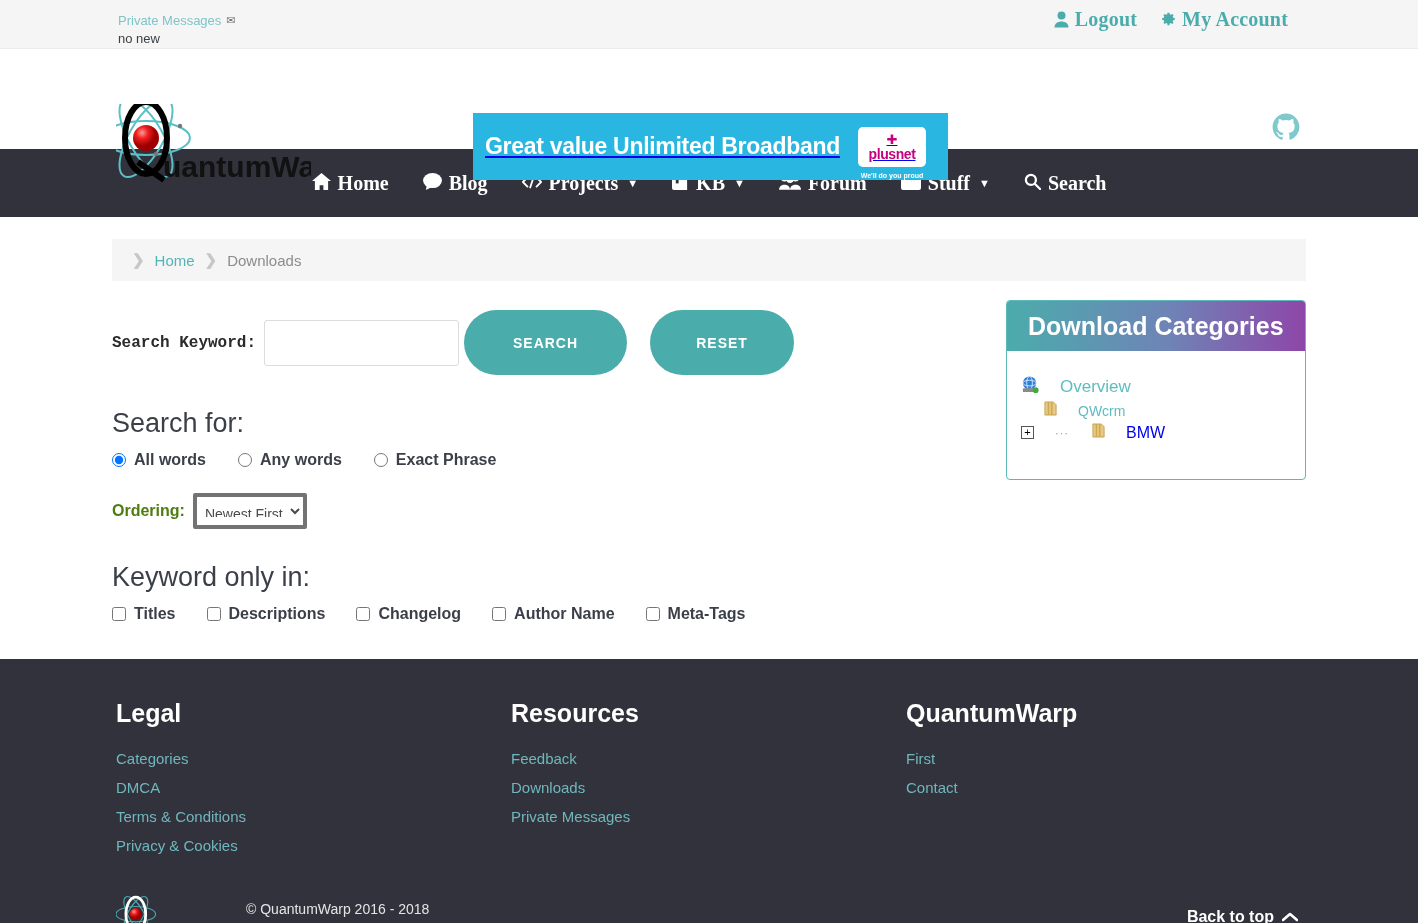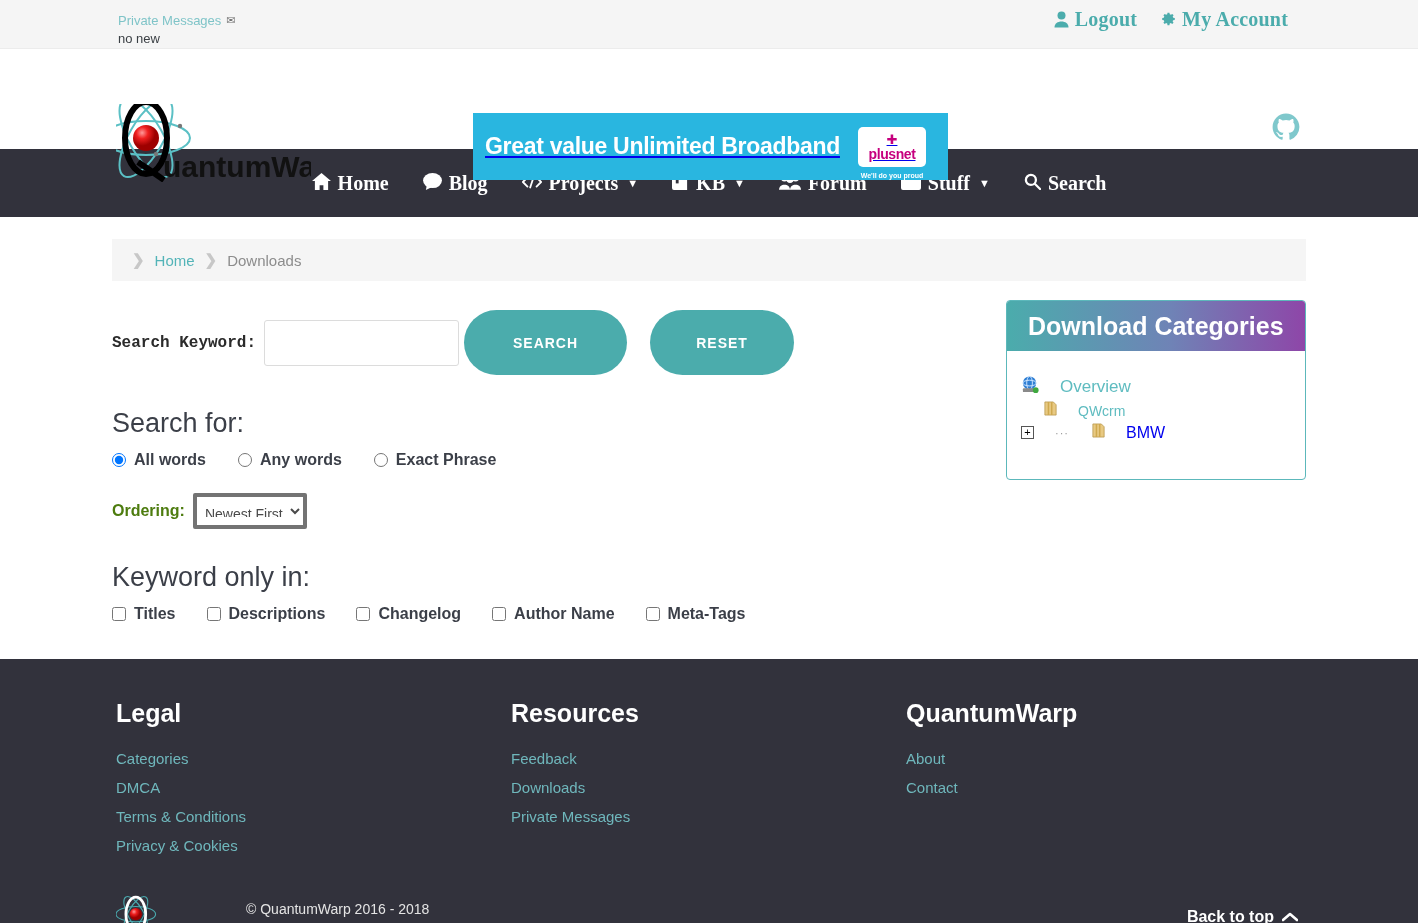--- a/index.html
+++ b/index.html
@@ -455,21 +455,21 @@
         <a href="#">Privacy &amp; Cookies</a>
       </div>
       <div class="fcol">
         <h4>Resources</h4>
         <a href="#">Feedback</a>
         <a href="#">Downloads</a>
         <a href="#">Private Messages</a>
       </div>
       <div class="fcol">
         <h4>QuantumWarp</h4>
-        <a href="#">About</a>
+        <a href="#">First</a>
         <a href="#">Contact</a>
       </div>
     </div>
 
     <div class="footer-bottom">
       <a href="#">
         <svg width="110" height="52" viewBox="0 0 200 94">
           <g transform="translate(36,40)">
             <ellipse cx="0" cy="0" rx="36" ry="14" fill="none" stroke="#4aa9ae" stroke-width="2"></ellipse>
             <ellipse cx="0" cy="0" rx="36" ry="14" fill="none" stroke="#4aa9ae" stroke-width="2" transform="rotate(60)"></ellipse>

